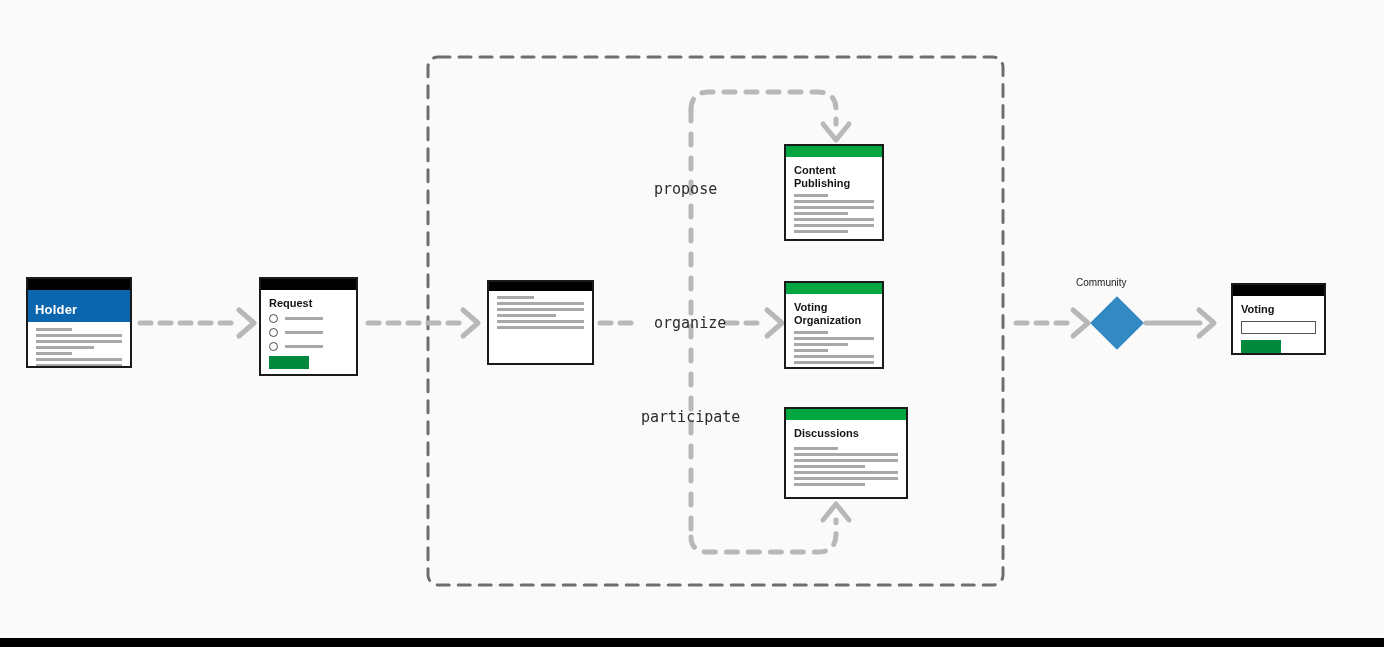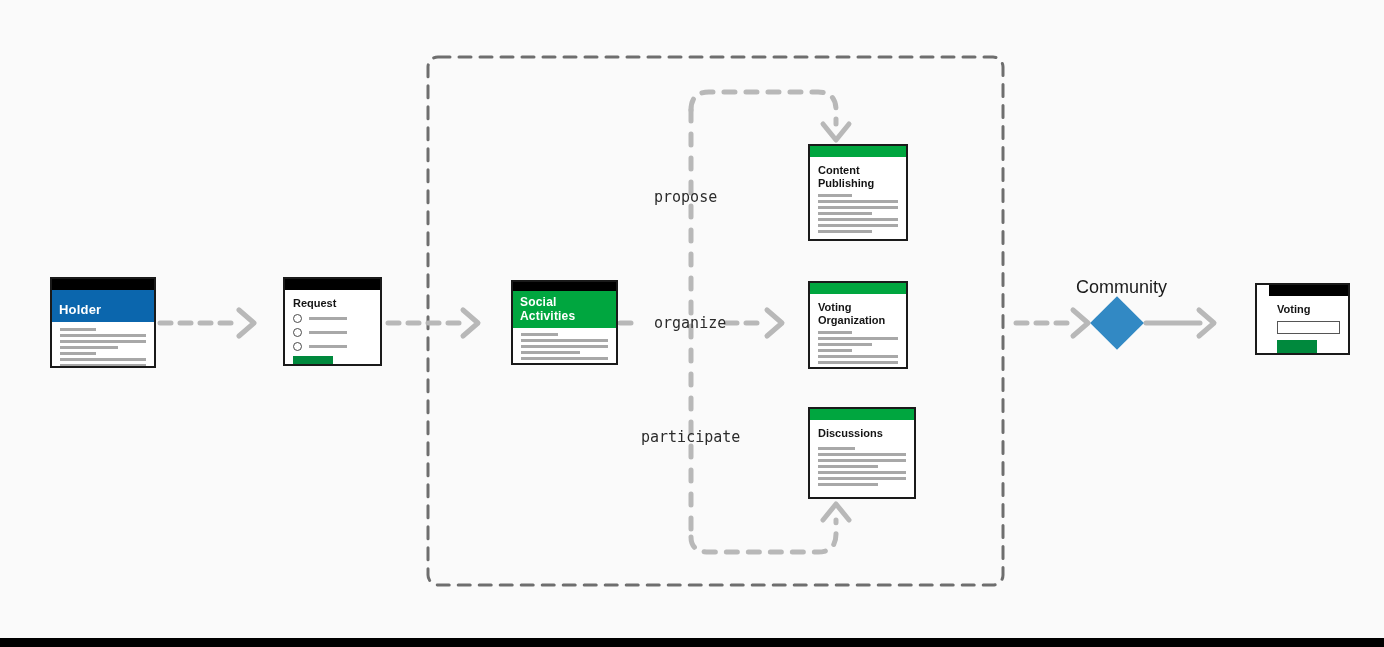--- a/index.html
+++ b/index.html
@@ -28,21 +28,20 @@
     background: #000000;
   }
 
   
   .card {
     position: absolute;
     box-sizing: border-box;
     background: #ffffff;
     border: 2px solid #1a1a1a;
     overflow: hidden;
-    margin-left: 24px;
   }
   .card-topbar {
     height: 11px;
     width: 100%;
     background: #000000;
   }
   .card-greenbar {
     height: 11px;
     width: 100%;
     background: #00a63f;
@@ -120,21 +119,21 @@
   .mono-label {
     position: absolute;
     font-family: "DejaVu Sans Mono", "Liberation Mono", monospace;
     font-size: 15px;
     color: #2b2b2b;
     white-space: nowrap;
   }
   .plain-label {
     position: absolute;
     font-family: "Liberation Sans", sans-serif;
-    font-size: 18px;
+    font-size: 10px;
     color: #1a1a1a;
     white-space: nowrap;
   }
 
   
   .diamond {
     position: absolute;
     width: 38px;
     height: 38px;
     background: #3289c4;
@@ -213,21 +212,21 @@
       <div class="ln full"></div>
       <div class="ln full"></div>
       <div class="ln mid"></div>
       <div class="ln short"></div>
       <div class="ln full"></div>
       <div class="ln full"></div>
       <div class="ln mid"></div>
     </div>
   </div>
 
-  <div class="card" style="left:259px; top:277px; width:99px; height:89px;">
+  <div class="card" style="left:259px; top:277px; width:99px; height:99px;">
     <div class="card-topbar"></div>
     <div class="card-title">Request</div>
     <div class="card-body" style="padding-top:2px;">
       <div class="opt-row">
         <span class="radio"></span>
         <span class="opt-line"></span>
       </div>
       <div class="opt-row">
         <span class="radio"></span>
         <span class="opt-line"></span>
@@ -235,21 +234,20 @@
       <div class="opt-row">
         <span class="radio"></span>
         <span class="opt-line"></span>
       </div>
       <div class="green-btn"></div>
     </div>
   </div>
 
   <div class="card" style="left:487px; top:280px; width:107px; height:85px;">
     <div class="card-topbar" style="height:9px;"></div>
-    <div class="card-greenhdr">Social Activities</div>
     <div class="card-body" style="padding-top:5px;">
       <div class="ln short"></div>
       <div class="ln full"></div>
       <div class="ln full"></div>
       <div class="ln mid"></div>
       <div class="ln full"></div>
       <div class="ln full"></div>
 
     </div>
   </div>
@@ -275,44 +273,44 @@
       <div class="ln short"></div>
       <div class="ln full"></div>
       <div class="ln mid"></div>
       <div class="ln short"></div>
       <div class="ln full"></div>
       <div class="ln full"></div>
       <div class="ln mid"></div>
     </div>
   </div>
 
-  <div class="card" style="left:784px; top:407px; width:108px; height:92px;">
+  <div class="card" style="left:784px; top:407px; width:124px; height:92px;">
     <div class="card-greenbar"></div>
     <div class="card-title">Discussions</div>
     <div class="card-body" style="padding-top:5px;">
       <div class="ln short"></div>
       <div class="ln full"></div>
       <div class="ln full"></div>
       <div class="ln mid"></div>
       <div class="ln full"></div>
       <div class="ln full"></div>
       <div class="ln mid"></div>
     </div>
   </div>
 
-  <div class="card" style="left:1231px; top:283px; width:95px; height:72px;padding-left:12px;">
+  <div class="card" style="left:1231px; top:283px; width:95px; height:72px;">
     <div class="card-topbar"></div>
     <div class="card-title">Voting</div>
     <div class="card-body" style="padding-top:3px;">
       <div class="text-input"></div>
       <div class="green-btn" style="margin-top:0;"></div>
     </div>
   </div>
 
   <div class="diamond" style="left:1098px; top:304px;"></div>
   <div class="plain-label" style="left:1076px; top:277px;">Community</div>
 
-  <div class="mono-label" style="left:654px; top:188px;">propose</div>
+  <div class="mono-label" style="left:654px; top:180px;">propose</div>
   <div class="mono-label" style="left:654px; top:314px;text-align:center;">organize</div>
-  <div class="mono-label" style="left:641px; top:428px;">participate</div>
+  <div class="mono-label" style="left:641px; top:408px;">participate</div>
 
   <div id="bottom-bar"></div>
 </div>
 
 </body></html>

